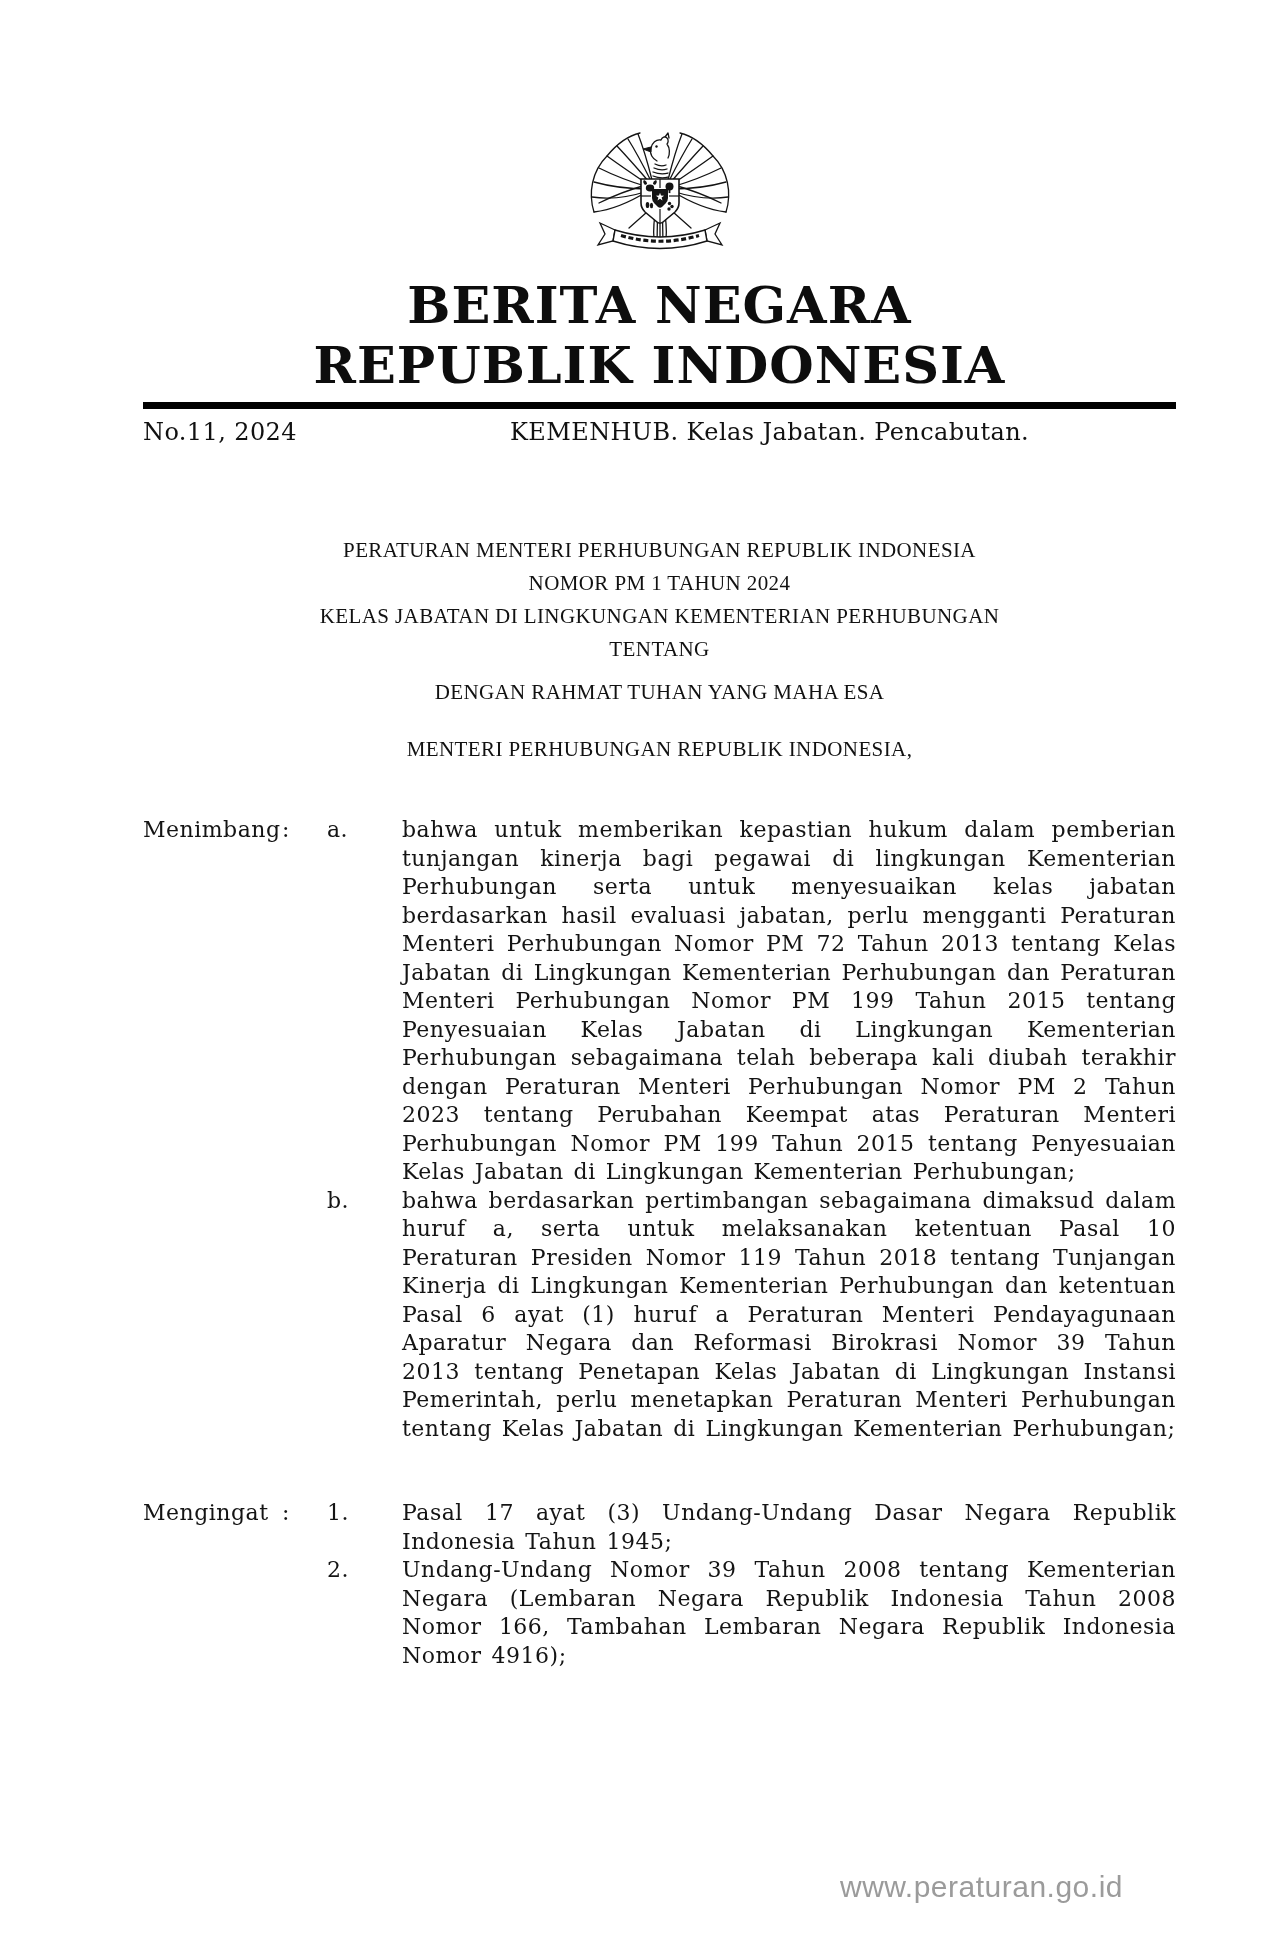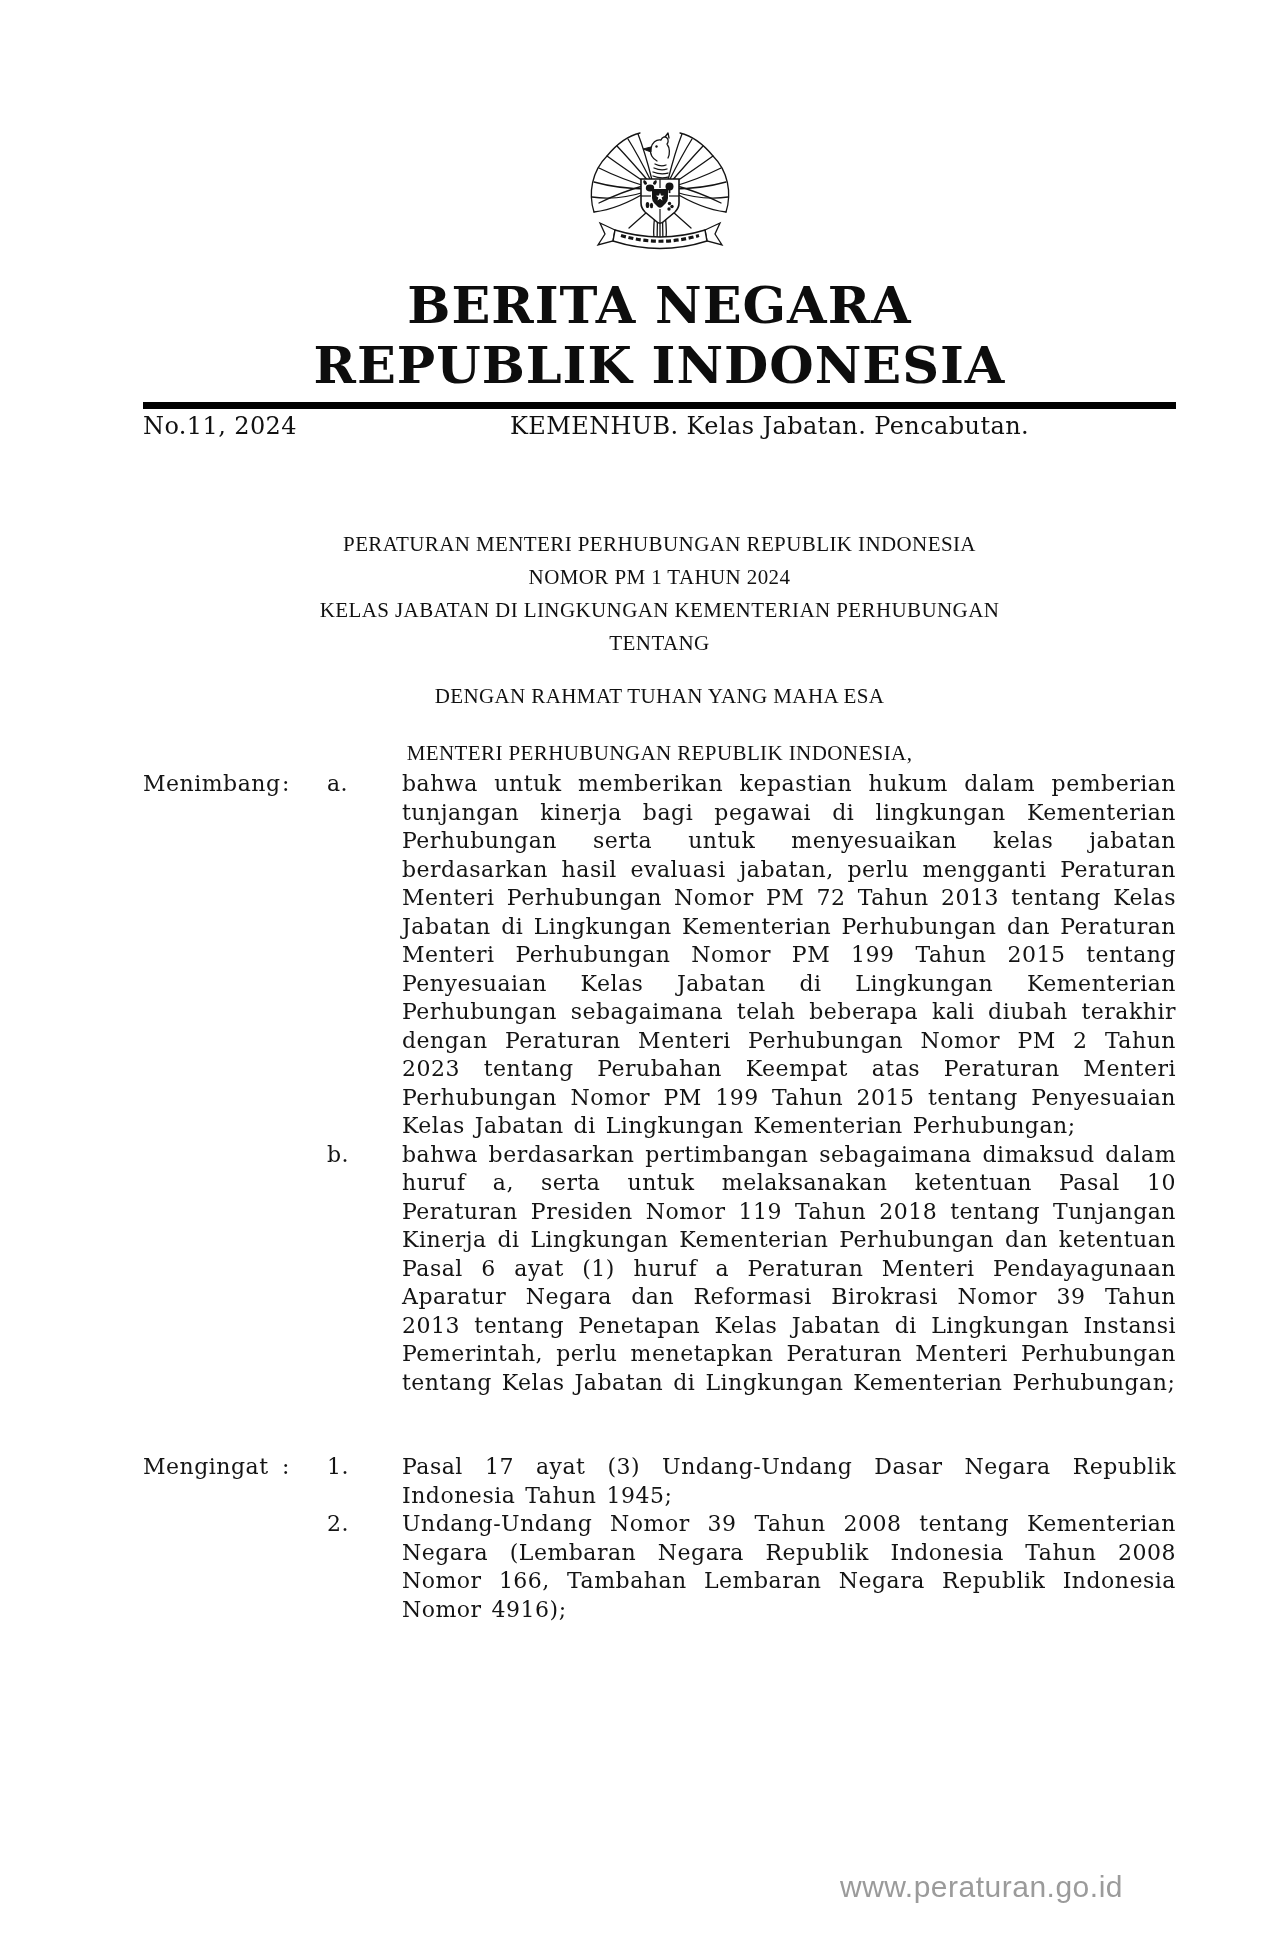--- a/index.html
+++ b/index.html
@@ -27,53 +27,53 @@
     letter-spacing:1px;
     margin-top:8px;
     color:#0d0d0d;
     white-space:nowrap;
   }
   .header-rule { height:7px; background:#000; margin-top:7px; }
 
   .meta-row {
     position:relative;
     height:32px;
-    margin-top:3px;
+    margin-top:9px;
     font-size:24px;
     letter-spacing:0.4px;
     color:#111;
     text-decoration:underline;
   }
   .meta-left   { position:absolute; left:0;   top:0; }
   .meta-subject{ position:absolute; left:367px; top:0; }
 
   
   .doc-title {
     margin-top:84px;
     text-align:center;
     font-family:"Liberation Serif", serif;
     font-size:21px;
     line-height:33px;
     letter-spacing:0.4px;
     color:#111;
   }
-  .invocation { margin-top:20px; }
+  .invocation { margin-top:10px; }
   .authority  { margin-top:24px; }
 
   
   .section {
     display:grid;
     grid-template-columns:139px 45px 1fr;
     align-items:start;
     font-size:22px;
     line-height:28.5px;
     letter-spacing:0.5px;
     color:#141414;
   }
-  .section.first  { }
+  .section.first  { margin-top:50px; }
   .section.second { margin-top:56px; }
   .sec-label { white-space:nowrap; }
   .sec-colon { }
   .item { display:grid; grid-template-columns:75px 1fr; }
   .item-marker { }
   .item-text {
     text-align:justify;
     word-spacing:2.5px;
   }
 

